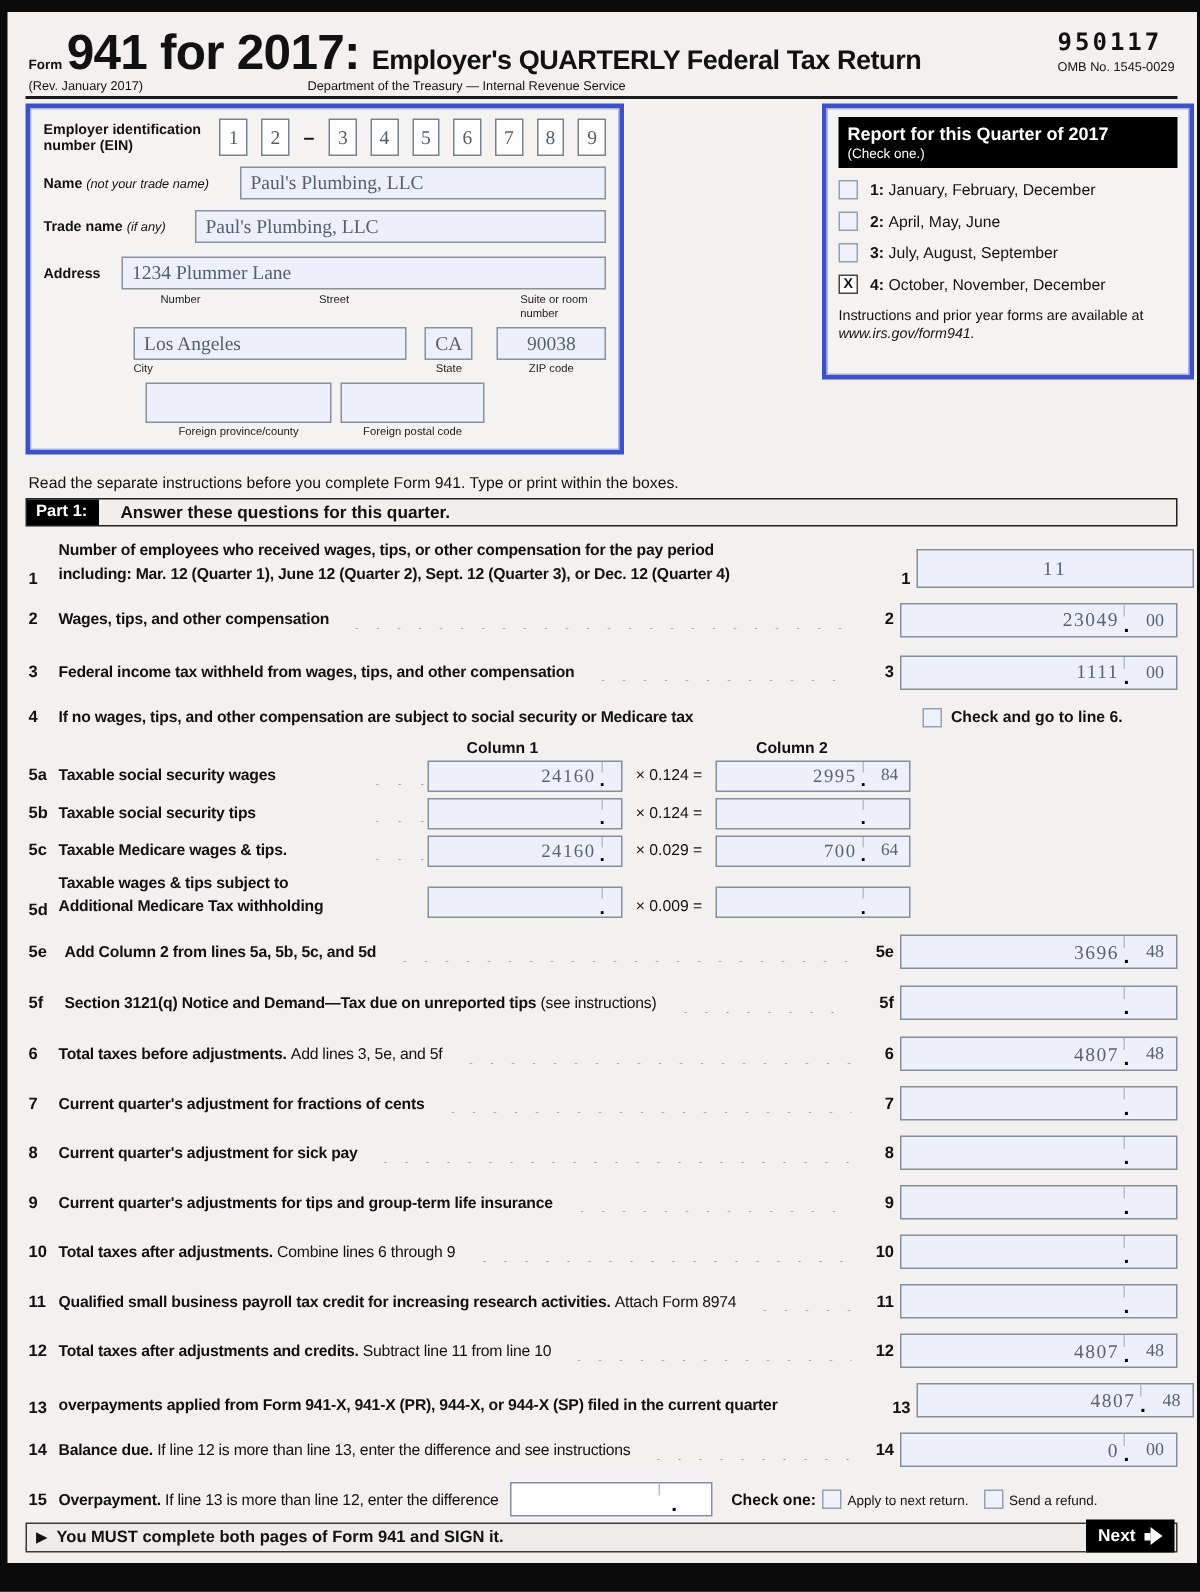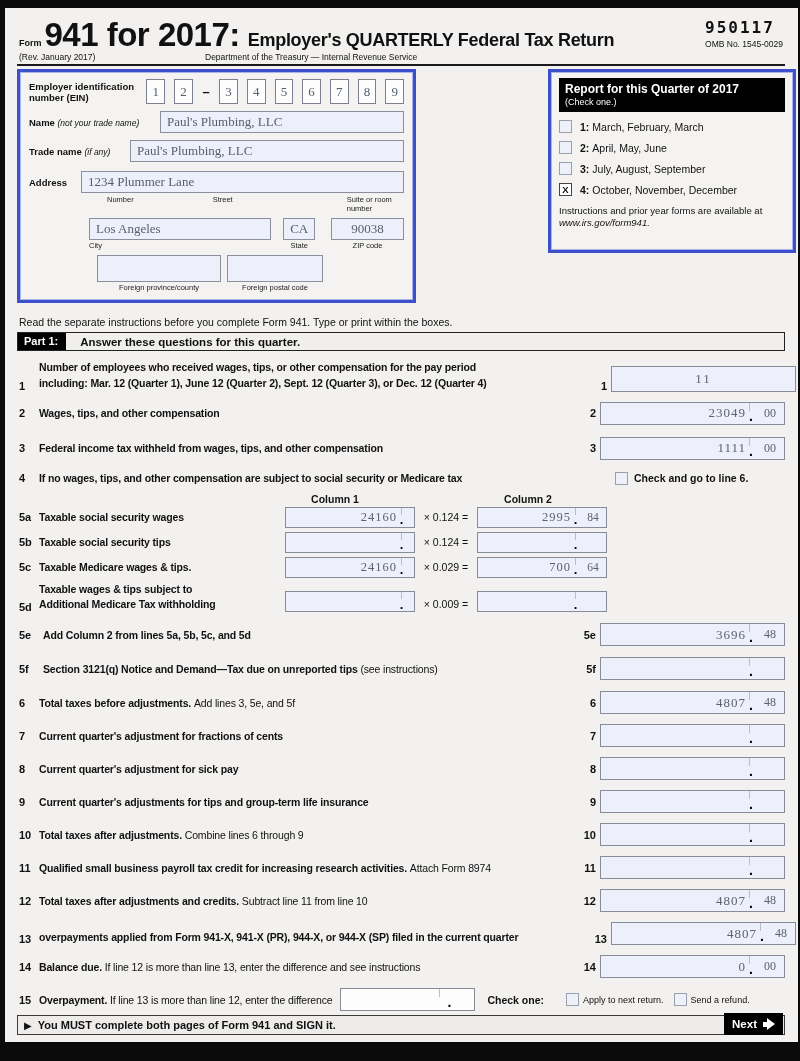--- a/index.html
+++ b/index.html
@@ -111,21 +111,21 @@
   .r5d .desc5{line-height:1.5;}
   .r5d .cbox{margin-bottom:1px;}
 
   
   .r4 .desc{width:552px;flex:none;}
   .r4 .cklab{font-weight:bold;font-size:10.5px;margin-left:6px;}
 
   
   .r15{font-size:10.5px;}
   .r15 .amt{width:135px;background:#fdfdfd;margin-left:8px;}
-  .r15 .checkone{font-weight:bold;margin-left:12px;margin-right:22px;}
+  .r15 .checkone{font-weight:bold;margin-left:12px;margin-right:4px;}
   .r15 .optlab{font-size:9px;margin:0 10px 0 4px;}
 
   
   .mustbar{position:relative;display:flex;align-items:center;border:1.5px solid #3a3a3a;
            background:#edecea;height:18px;margin-top:2px;padding:0 6px;}
   .pointer{font-size:10px;margin-right:6px;}
   .musttext{font-weight:bold;font-size:11px;}
   .nextbtn{position:absolute;right:1px;top:-3px;background:#000;color:#fff;height:22px;
            display:flex;align-items:center;padding:0 8px;cursor:pointer;}
   .nextbtn .nlabel{font-weight:bold;font-size:11.5px;margin-right:6px;}
@@ -231,21 +231,21 @@
     </div>
 
     <div class="bluebox qbox">
       <div class="qhdr">
         <div class="qtitle">Report for this Quarter of 2017</div>
         <div class="qsub">(Check one.)</div>
       </div>
       <div class="qopt">
         <span class="cb"></span>
         <span class="qopt-num">1:</span>
-        <span class="qopt-label">March, February, March</span>
+        <span class="qopt-label">January, February, December</span>
       </div>
       <div class="qopt">
         <span class="cb"></span>
         <span class="qopt-num">2:</span>
         <span class="qopt-label">April, May, June</span>
       </div>
       <div class="qopt">
         <span class="cb"></span>
         <span class="qopt-num">3:</span>
         <span class="qopt-label">July, August, September</span>

